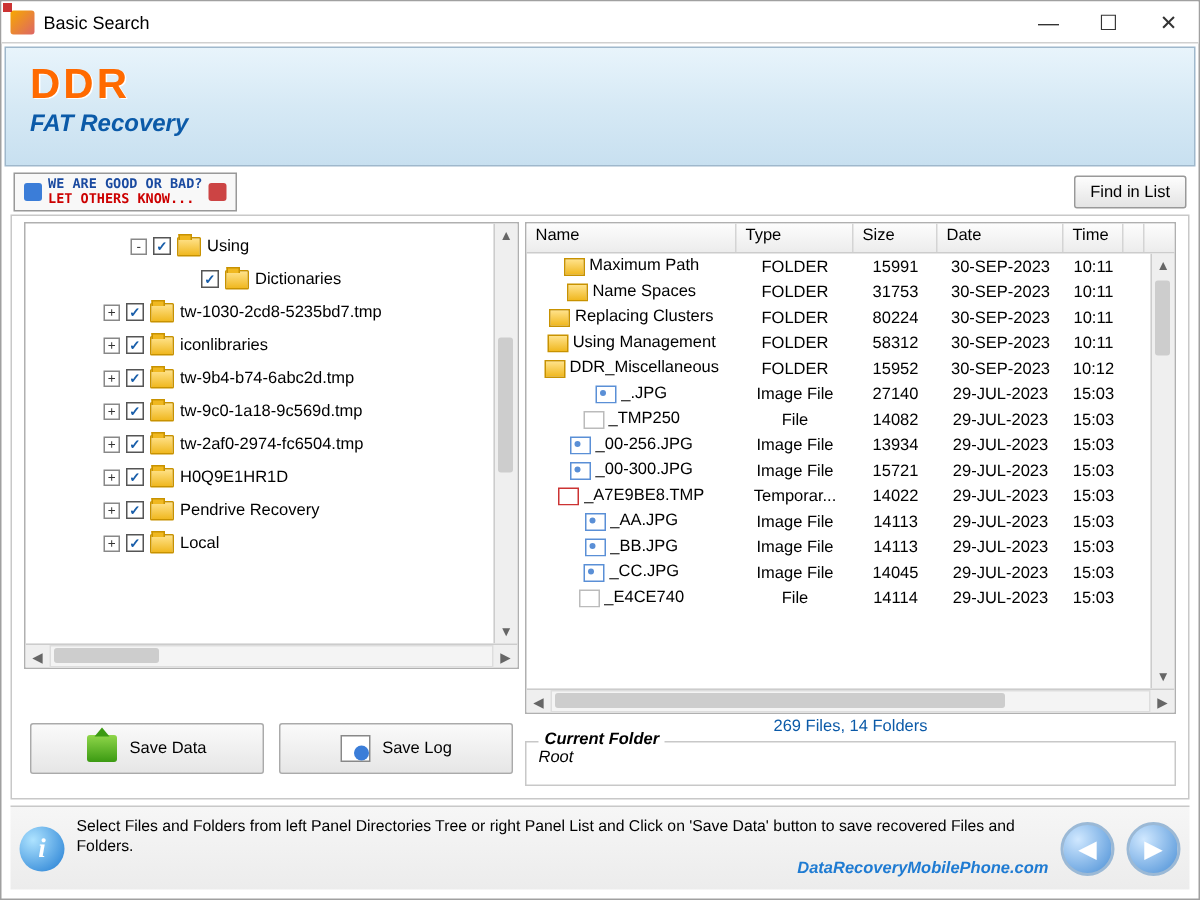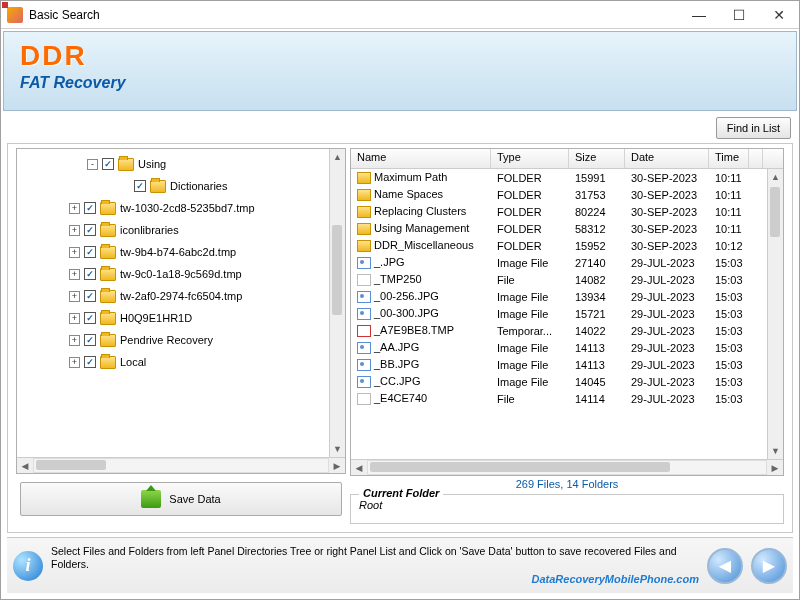--- a/index.html
+++ b/index.html
@@ -25,32 +25,32 @@
 .tree { flex:1; overflow: hidden; font-size: 11px; padding: 4px 0; }
 .tree-row { display: flex; align-items: center; height: 22px; white-space: nowrap; }
 .toggle { width: 11px; height: 11px; border: 1px solid #888; font-size: 9px; line-height: 9px; text-align: center; margin-right: 4px; color:#333; }
 .chk { width: 12px; height: 12px; border: 1px solid #555; margin-right: 4px; display:flex; align-items:center; justify-content:center; font-size:9px; color:#1a5faa; font-weight:bold; }
 .folder-icon { width: 16px; height: 13px; background: linear-gradient(#ffe28a,#f0b820); border: 1px solid #c89200; border-radius: 1px; margin-right: 4px; position:relative; }
 .folder-icon:before { content:""; position:absolute; top:-3px; left:0; width:7px; height:3px; background:#f0b820; border:1px solid #c89200; border-bottom:none; }
 .hscroll { height: 16px; background: #efefef; border-top: 1px solid #ccc; display:flex; }
 .hscroll .track { flex:1; background:#f4f4f4; border:1px solid #ddd; position:relative; }
 .hscroll .thumb-h { position:absolute; left:2px; top:1px; width:70px; height:10px; background:#cdcdcd; border-radius:2px; }
 .hscroll .arrow { width:16px; display:flex; align-items:center; justify-content:center; font-size:9px; color:#666; }
-.btns-row { display:flex; gap:10px; padding: 8px 4px; }
+.btns-row { display:flex; gap:10px; padding: 8px 4px; margin-top: 28px; }
 .big-btn { flex:1; height:34px; border:1px solid #aaa; background:linear-gradient(#fafafa,#e6e6e6); display:flex; align-items:center; justify-content:center; gap:8px; font-size:11px; border-radius:2px; }
 .save-icon { width:20px; height:18px; background:linear-gradient(#8fd64a,#3b9a12); border-radius:2px; position:relative; }
 .save-icon:after{content:"";position:absolute;top:-5px;left:5px;width:0;height:0;border-left:5px solid transparent;border-right:5px solid transparent;border-bottom:6px solid #3b9a12;}
 .log-icon { width:20px; height:18px; background:#fff; border:1px solid #888; position:relative; }
 .log-icon:after{content:"";position:absolute;bottom:0;right:0;width:10px;height:10px;background:#3b7dd8;border-radius:50%;}
 .right-pane { flex:1; display:flex; flex-direction:column; padding:4px 0; }
 .list-wrap { flex:1; border:1px solid #b0b0b0; background:#fff; display:flex; flex-direction:column; overflow:hidden; }
 .list-header { display:flex; height:20px; background:linear-gradient(#fdfdfd,#ececec); border-bottom:1px solid #ccc; font-size:11px; }
 .list-header .col { padding:2px 6px; border-right:1px solid #d4d4d4; overflow:hidden; white-space:nowrap; text-overflow:ellipsis; }
 .list-body { flex:1; overflow:hidden; font-size:11px; }
-.list-row { display:flex; height:17px; align-items:center; }
+.list-row { display:flex; height:17px; align-items:center;text-align:center; }
 .list-row .cell { padding:0 6px; overflow:hidden; white-space:nowrap; text-overflow:ellipsis; }
 .fi { width:14px; height:12px; display:inline-block; vertical-align:middle; margin-right:3px; }
 .fi.folder { background:linear-gradient(#ffe28a,#f0b820); border:1px solid #c89200; }
 .fi.img { background:#fff; border:1px solid #5a8fd6; position:relative; }
 .fi.img:after{content:"";position:absolute;top:2px;left:2px;width:4px;height:4px;background:#5a8fd6;border-radius:50%;}
 .fi.file { background:#fff; border:1px solid #bbb; }
 .fi.tmp { background:#fff; border:1px solid #c33; }
 .fi.tmp:after{content:"";position:absolute;top:2px;left:2px;width:6px;height:6px;background:#c33;}
 .vscroll { width:16px; background:#efefef; border-left:1px solid #ccc; display:flex; flex-direction:column; }
 .vscroll .arrow { height:16px; display:flex; align-items:center; justify-content:center; font-size:9px; color:#666; }
@@ -78,20 +78,28 @@
     <div class="wbtn">☐</div>
     <div class="wbtn">✕</div>
   </div>
 
   <div class="banner">
     <div class="ddr">DDR</div>
     <div class="sub">FAT Recovery</div>
   </div>
 
   <div class="toolbar-row">
+    <div class="feedback-box">
+      <span class="thumb"></span>
+      <span>
+        <span class="fb1">WE ARE GOOD OR BAD?</span><br>
+        <span class="fb2">LET OTHERS KNOW...</span>
+      </span>
+      <span class="thumb" style="background:#c44"></span>
+    </div>
     <div class="spacer"></div>
     <div class="btn">Find in List</div>
   </div>
 
   <div class="content">
     <div class="left-pane">
       <div class="tree-wrap">
         <div class="lh-body-wrap">
           <div class="tree" id="tree">
               <div class="tree-row" style="padding-left: 70px;">
@@ -168,20 +176,24 @@
           <div class="track">
               <div class="thumb-h"></div>
             </div>
           <div class="arrow">▶</div>
         </div>
       </div>
       <div class="btns-row">
         <div class="big-btn">
           <span class="save-icon"></span>
           <span>Save Data</span>
+        </div>
+        <div class="big-btn">
+          <span class="log-icon"></span>
+          <span>Save Log</span>
         </div>
       </div>
     </div>
 
     <div class="right-pane">
       <div class="list-wrap">
         <div class="list-header">
           <div class="col c-name">Name</div>
           <div class="col c-type">Type</div>
           <div class="col c-size">Size</div>

